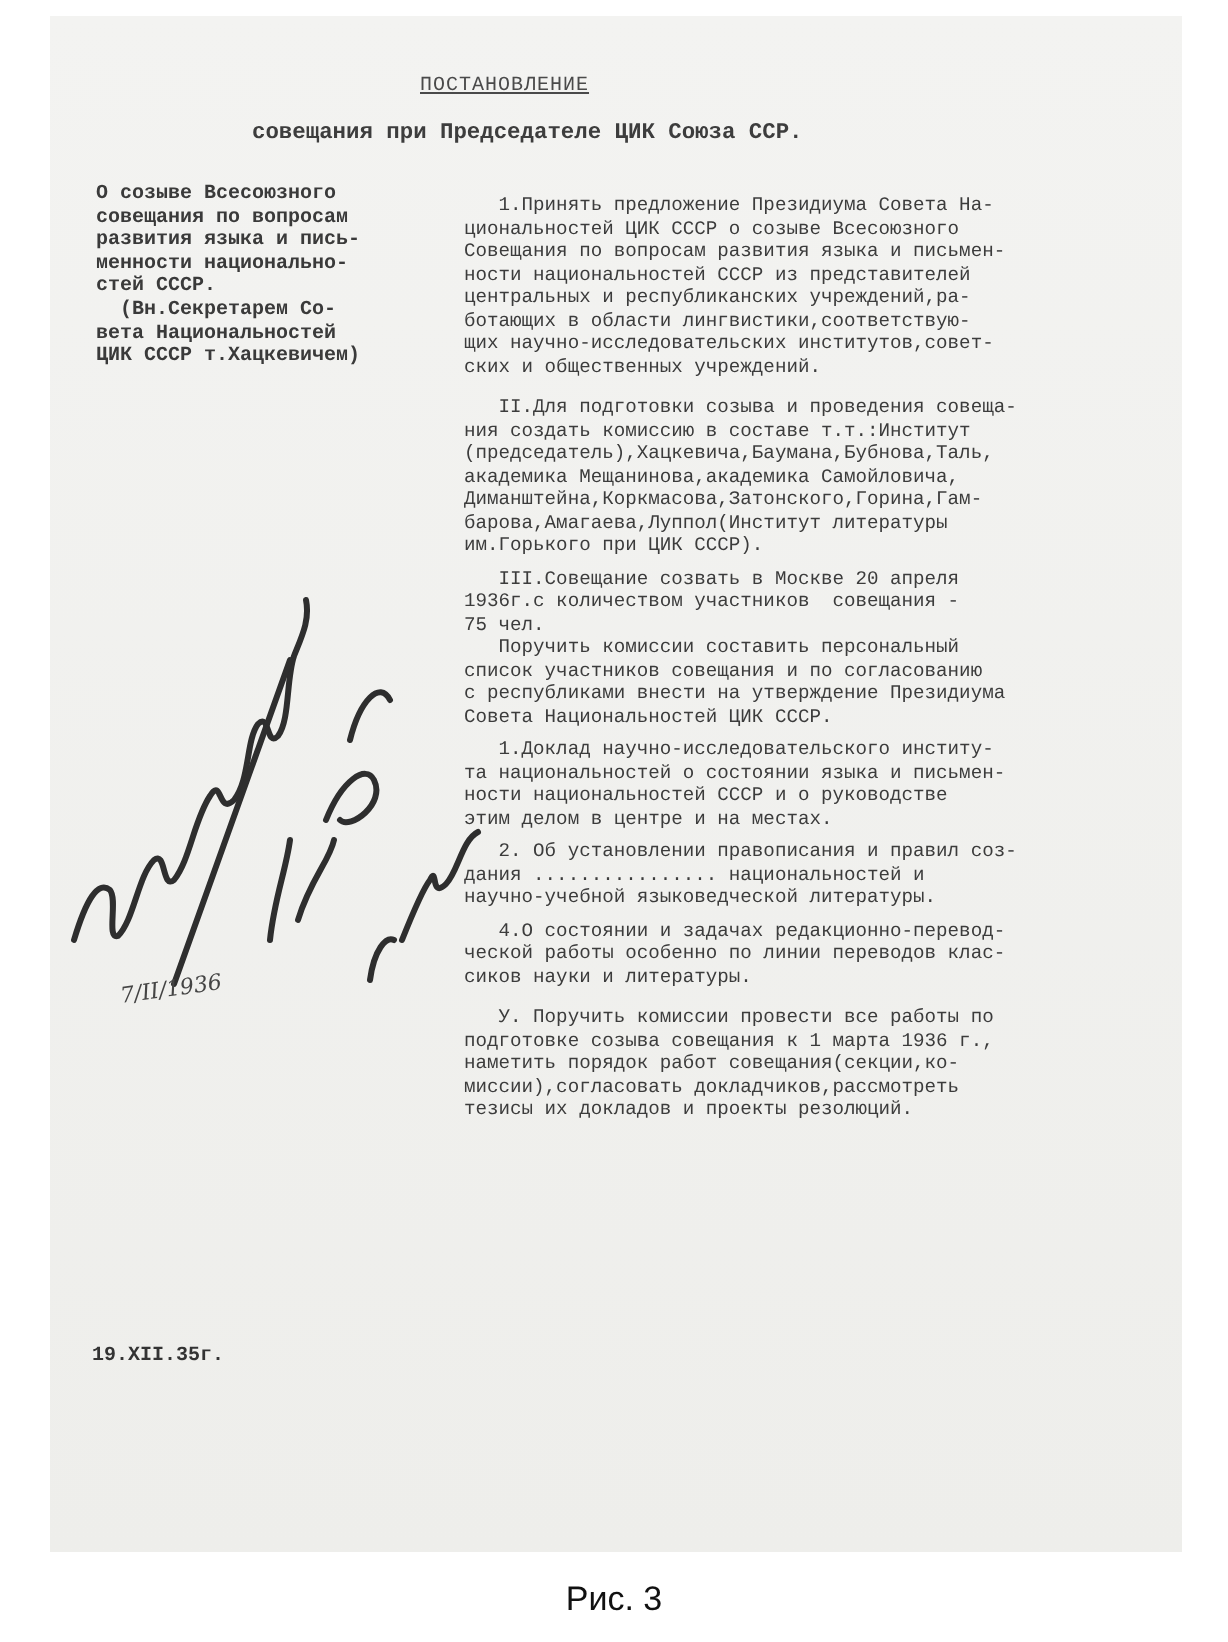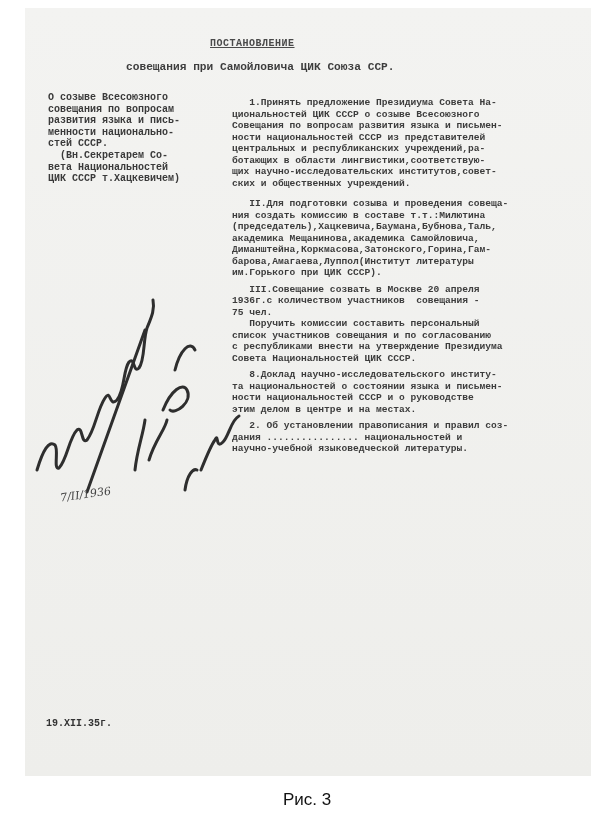--- a/index.html
+++ b/index.html
@@ -4,96 +4,104 @@
 <style>
   html, body { margin: 0; padding: 0; background: #ffffff; }
   body { width: 614px; height: 821px; position: relative; overflow: hidden; }
   .page {
     position: absolute; left: 25px; top: 8px; width: 566px; height: 768px;
     background: #f1f1ef;
     background-image: linear-gradient(180deg, #f3f3f1 0%, #eeeeeb 100%);
   }
   .tw { font-family: "Liberation Mono", "DejaVu Sans Mono", monospace; color: #3a3a3a; }
   .title {
-    position: absolute; left: 210px; top: 38px; font-size: 10px; font-weight: bold;
+    position: absolute; left: 210px; top: 38px; font-size: 10px; font-weight: normal;
     letter-spacing: 0.5px; text-decoration: underline; color: #4a4a4a;
   }
   .subtitle {
     position: absolute; left: 126px; top: 61px; font-size: 11.2px; font-weight: bold; color: #3d3d3d;
   }
   .margin-note {
     position: absolute; left: 48px; top: 92px; width: 200px;
     font-size: 10px; line-height: 11.6px; font-weight: bold; white-space: pre; color: #3a3a3a;
   }
   .body {
     position: absolute; left: 232px; top: 97px; width: 352px;
-    font-size: 9.6px; line-height: 11.5px; font-weight: bold; color: #3c3c3c;
+    font-size: 9.6px; line-height: 11.5px; font-weight: normal; color: #3c3c3c;
   }
   .para { white-space: pre; margin: 0 0 5px 0; }
   .para.gap { margin-bottom: 9px; }
   .date {
-    position: absolute; left: 46px; top: 718px; font-size: 10px; font-weight: bold; color: #333;
+    position: absolute; left: 46px; top: 673px; font-size: 10px; font-weight: bold; color: #333;
   }
   .sig { position: absolute; left: 25px; top: 270px; width: 230px; height: 250px; }
   .sig-date {
     position: absolute; left: 60px; top: 488px; font-family: "DejaVu Serif", serif; font-style: italic;
     font-size: 11px; color: #444; transform: rotate(-8deg);
   }
   .caption {
     position: absolute; left: 0; width: 614px; top: 790px; text-align: center;
     font-family: "Liberation Sans", sans-serif; font-size: 17px; color: #111;
   }
 </style>
 </head>
 <body>
 
 <div class="page"></div>
 
 <div class="title tw">ПОСТАНОВЛЕНИЕ</div>
-<div class="subtitle tw">совещания при Самойловича ЦИК Союза ССР.</div>
+<div class="subtitle tw">совещания при Председателе ЦИК Союза ССР.</div>
 
 <div class="margin-note tw">О созыве Всесоюзного
 совещания по вопросам
 развития языка и пись-
 менности национально-
 стей СССР.
   (Вн.Секретарем Со-
 вета Национальностей
 ЦИК СССР т.Хацкевичем)</div>
 
 <div class="body tw">
   <p class="para gap">   1.Принять предложение Президиума Совета На-
 циональностей ЦИК СССР о созыве Всесоюзного
 Совещания по вопросам развития языка и письмен-
 ности национальностей СССР из представителей
 центральных и республиканских учреждений,ра-
 ботающих в области лингвистики,соответствую-
 щих научно-исследовательских институтов,совет-
 ских и общественных учреждений.</p>
   <p class="para">   II.Для подготовки созыва и проведения совеща-
-ния создать комиссию в составе т.т.:Милютина
+ния создать комиссию в составе т.т.:Институт
 (председатель),Хацкевича,Баумана,Бубнова,Таль,
 академика Мещанинова,академика Самойловича,
 Диманштейна,Коркмасова,Затонского,Горина,Гам-
 барова,Амагаева,Луппол(Институт литературы
 им.Горького при ЦИК СССР).</p>
   <p class="para">   III.Совещание созвать в Москве 20 апреля
 1936г.с количеством участников  совещания -
 75 чел.
    Поручить комиссии составить персональный
 список участников совещания и по согласованию
 с республиками внести на утверждение Президиума
 Совета Национальностей ЦИК СССР.</p>
-  <p class="para">   8.Доклад научно-исследовательского институ-
+  <p class="para">   1.Доклад научно-исследовательского институ-
 та национальностей о состоянии языка и письмен-
 ности национальностей СССР и о руководстве
 этим делом в центре и на местах.</p>
   <p class="para">   2. Об установлении правописания и правил соз-
 дания ................ национальностей и
 научно-учебной языковедческой литературы.</p>
+  <p class="para gap">   4.О состоянии и задачах редакционно-перевод-
+ческой работы особенно по линии переводов клас-
+сиков науки и литературы.</p>
+  <p class="para">   У. Поручить комиссии провести все работы по
+подготовке созыва совещания к 1 марта 1936 г.,
+наметить порядок работ совещания(секции,ко-
+миссии),согласовать докладчиков,рассмотреть
+тезисы их докладов и проекты резолюций.</p>
 </div>
 
 <svg class="sig" viewBox="0 0 230 250">
   <g fill="none" stroke="#2e2e2e" stroke-width="3" stroke-linecap="round" stroke-linejoin="round">
     <path d="M12 200 C 18 180, 24 170, 30 175 C 34 180, 28 200, 34 198 C 42 190, 44 168, 52 160 C 58 155, 56 175, 62 170 C 70 160, 72 140, 80 128 C 86 118, 84 138, 92 130 C 100 120, 98 100, 104 92 C 110 86, 108 104, 114 98 C 120 90, 118 70, 122 58 C 126 48, 130 40, 128 30"></path>
     <path d="M62 222 L 120 60"></path>
     <path d="M110 200 C 112 180, 118 165, 120 150 M 124 190 C 130 170, 140 160, 142 150 M 138 140 C 146 120, 158 112, 162 120 C 168 132, 150 145, 145 140 M 150 100 C 155 80, 165 70, 170 80"></path>
     <path d="M160 220 C 162 205, 168 198, 172 200 M 176 200 C 180 190, 186 175, 190 170 C 194 162, 190 180, 198 172 C 204 166, 206 150, 214 146"></path>
   </g>
 </svg>

